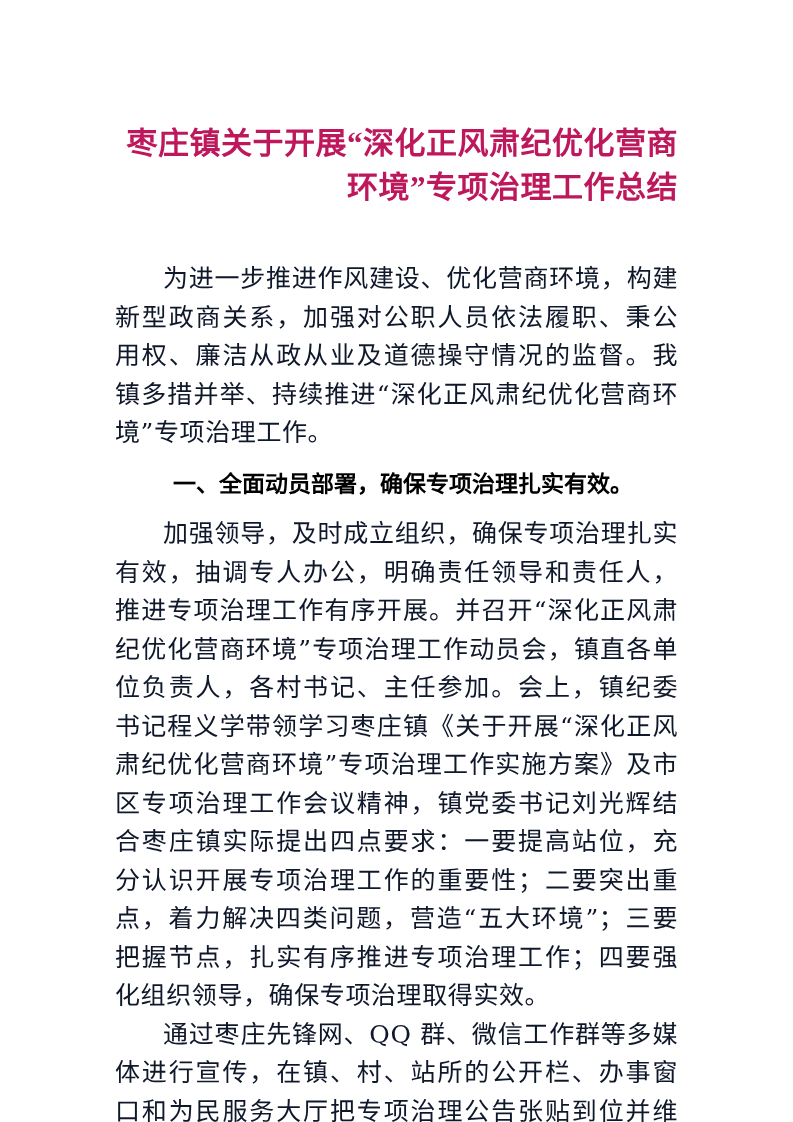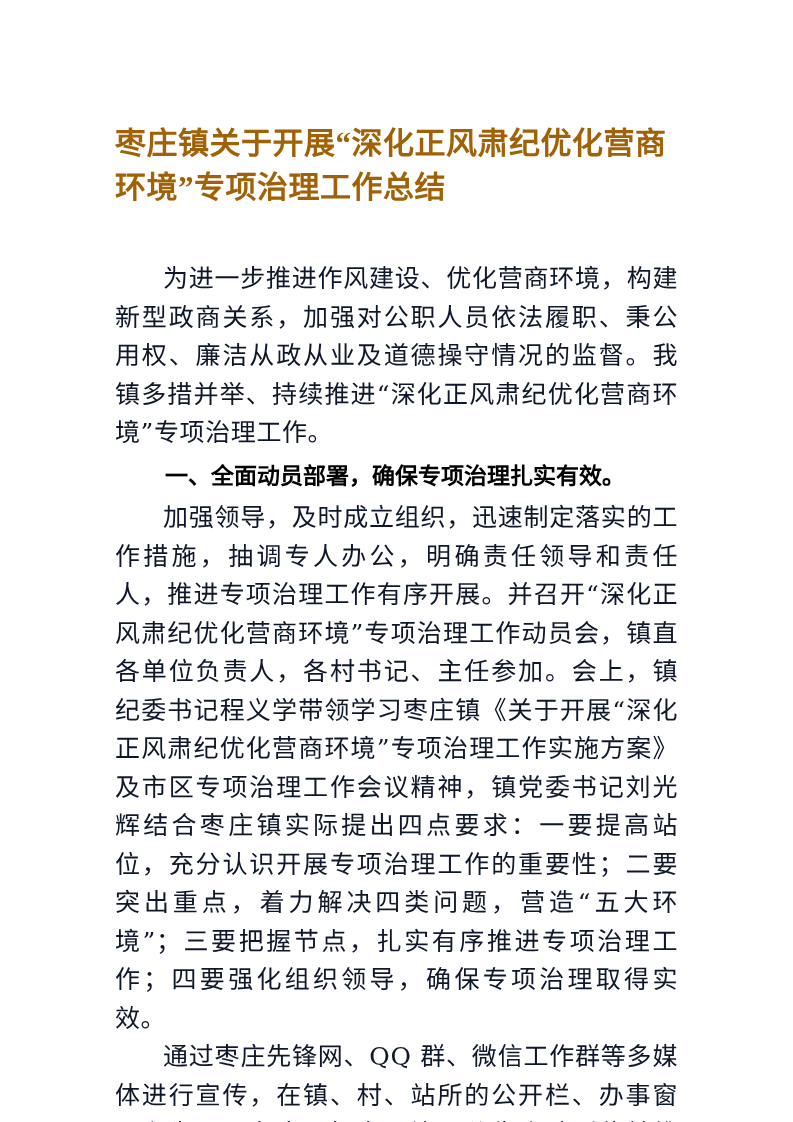--- a/index.html
+++ b/index.html
@@ -28,29 +28,29 @@
 
   
   .doc-title {
     margin: 0;
     padding: 0;
     font-family: "Liberation Serif", "DejaVu Serif", serif;
     font-weight: 700;
     font-size: 31px;
     line-height: 44px;
     letter-spacing: 0.5px;
-    color: #a16207;
-    text-align: left;
+    color: #be185d;
+    text-align: right;
     padding-top: 122px;
     word-break: break-all;
   }
 
   
   .section-heading {
-    margin: 4px;
+    margin: 12px;
     padding: 0;
     font-family: "Liberation Sans", "DejaVu Sans", sans-serif;
     font-weight: 700;
     font-size: 23px;
     line-height: 38.5px;
     color: #000000;
     text-indent: 46px;
     word-break: break-all;
   }
 
@@ -81,19 +81,19 @@
   <div class="content">
 
     <h1 class="doc-title">枣庄镇关于开展“深化正风肃纪优化营商环境”专项治理工作总结</h1>
 
     <div class="gap-before-title-body"></div>
 
     <p class="body-para">为进一步推进作风建设、优化营商环境，构建新型政商关系，加强对公职人员依法履职、秉公用权、廉洁从政从业及道德操守情况的监督。我镇多措并举、持续推进“深化正风肃纪优化营商环境”专项治理工作。</p>
 
     <p class="section-heading">一、全面动员部署，确保专项治理扎实有效。</p>
 
-    <p class="body-para">加强领导，及时成立组织，迅速制定落实的工作措施，抽调专人办公，明确责任领导和责任人，推进专项治理工作有序开展。并召开“深化正风肃纪优化营商环境”专项治理工作动员会，镇直各单位负责人，各村书记、主任参加。会上，镇纪委书记程义学带领学习枣庄镇《关于开展“深化正风肃纪优化营商环境”专项治理工作实施方案》及市区专项治理工作会议精神，镇党委书记刘光辉结合枣庄镇实际提出四点要求：一要提高站位，充分认识开展专项治理工作的重要性；二要突出重点，着力解决四类问题，营造“五大环境”；三要把握节点，扎实有序推进专项治理工作；四要强化组织领导，确保专项治理取得实效。</p>
+    <p class="body-para">加强领导，及时成立组织，确保专项治理扎实有效，抽调专人办公，明确责任领导和责任人，推进专项治理工作有序开展。并召开“深化正风肃纪优化营商环境”专项治理工作动员会，镇直各单位负责人，各村书记、主任参加。会上，镇纪委书记程义学带领学习枣庄镇《关于开展“深化正风肃纪优化营商环境”专项治理工作实施方案》及市区专项治理工作会议精神，镇党委书记刘光辉结合枣庄镇实际提出四点要求：一要提高站位，充分认识开展专项治理工作的重要性；二要突出重点，着力解决四类问题，营造“五大环境”；三要把握节点，扎实有序推进专项治理工作；四要强化组织领导，确保专项治理取得实效。</p>
 
 
     <p class="body-para">通过枣庄先锋网、QQ 群、微信工作群等多媒体进行宣传，在镇、村、站所的公开栏、办事窗口和为民服务大厅把专项治理公告张贴到位并维护好，多渠道宣传专项治理工作，</p>
 
   </div>
 </div>
 
 </body></html>

